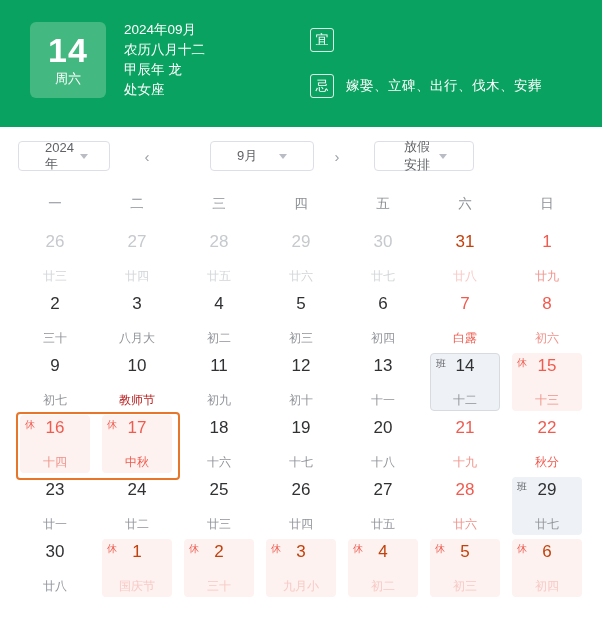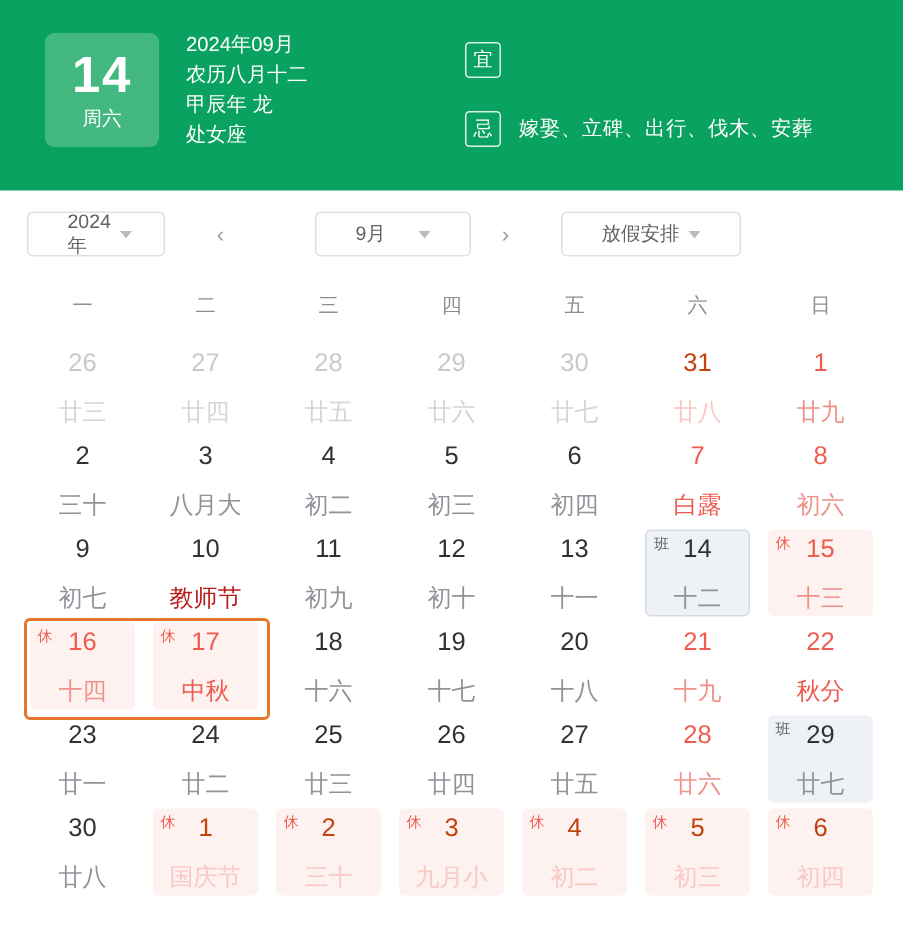--- a/index.html
+++ b/index.html
@@ -110,21 +110,21 @@
     align-items: center;
     justify-content: space-between;
     padding: 0 26px;
     color: #606266;
     font-size: 13px;
     background: #fff;
     box-sizing: border-box;
   }
   .select.year { width: 92px; }
   .select.month { width: 104px; margin-left: 40px; }
-  .select.holiday { width: 120px; text-align: center; }
+  .select.holiday { width: 100px; text-align: center; }
   .caret {
     width: 0; height: 0;
     border-left: 4px solid transparent;
     border-right: 4px solid transparent;
     border-top: 5px solid #b9bcc2;
     margin-left: 6px;
   }
   .arrowbtn {
     width: 26px;
     height: 30px;
@@ -172,21 +172,21 @@
     justify-content: center;
     position: relative;
     box-sizing: border-box;
   }
   .solar {
     font-size: 17px;
     color: #303133;
     line-height: 22px;
   }
   .lunar {
-    font-size: 16px;
+    font-size: 12px;
     color: #909399;
     line-height: 18px;
     margin-top: 14px;
   }
   .out .solar { color: #c6c9cd; }
   .out .lunar { color: #d2d5d9; }
   .red .solar { color: #f05b4f; }
   .red .lunar { color: #f0928a; }
   .out.red .solar { color: #c2410c; }
   .out.red .lunar { color: #f8c9c5; }

